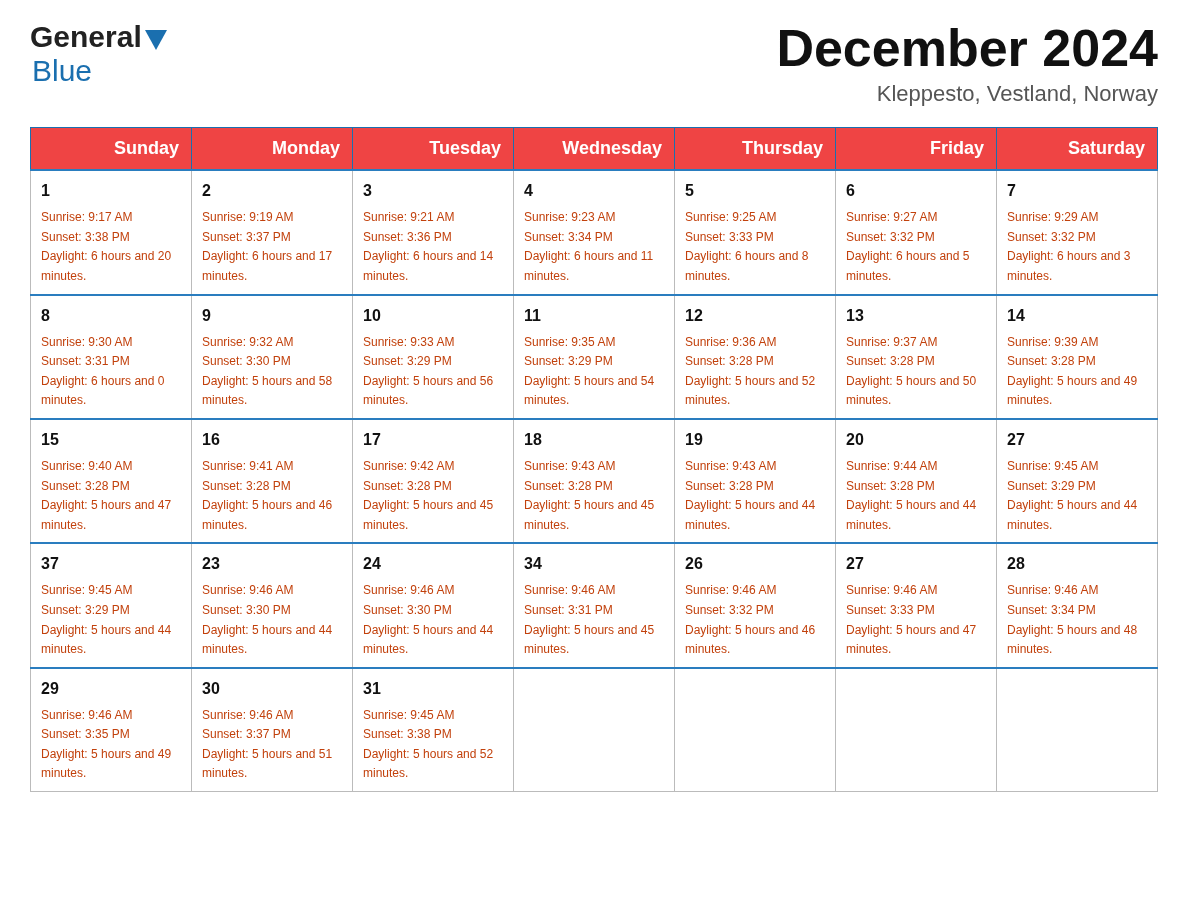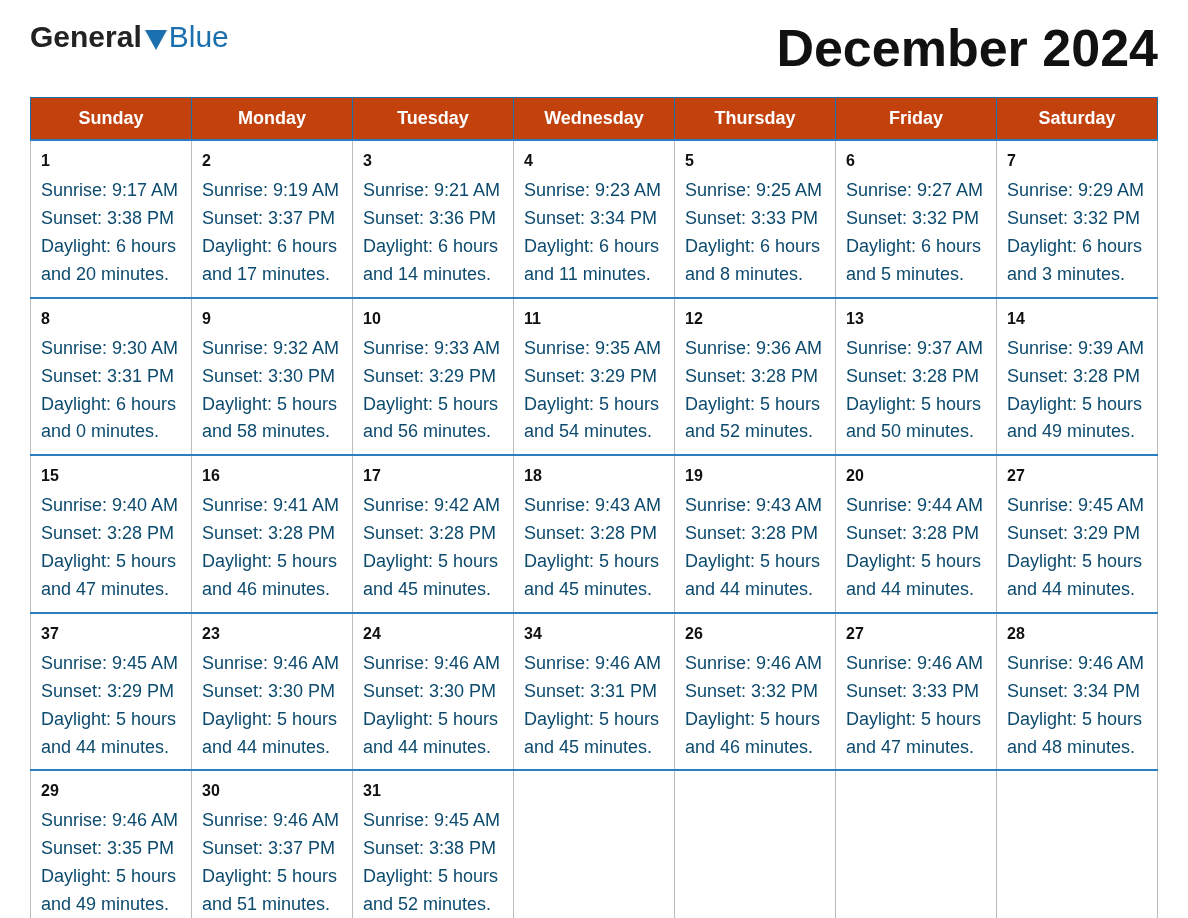--- a/index.html
+++ b/index.html
@@ -30,26 +30,26 @@
       font-size: 22px;
       color: #555;
       margin-top: 4px;
     }
     .calendar-table {
       width: 100%;
       border-collapse: collapse;
       border: 1px solid #aaa;
     }
     .calendar-table th {
-      background-color: #c2410c;
+      background-color: #ef4444;
       color: #fff;
       font-size: 18px;
       font-weight: bold;
       padding: 10px 12px;
-      text-align: center;
+      text-align: right;
       border: 1px solid #1a6faf;
     }
     .calendar-table td {
       vertical-align: top;
       padding: 8px 10px;
       border: 1px solid #bbb;
       width: calc(100% / 7);
       min-height: 100px;
       font-size: 13px;
       color: #333;
@@ -59,30 +59,31 @@
       border-top: 2px solid #2a7dbf;
     }
     .day-number {
       font-size: 16px;
       font-weight: bold;
       color: #111;
       display: block;
       margin-bottom: 4px;
     }
     .day-info {
-      font-size: 18px;
-      color: #0c4a6e;
+      font-size: 12px;
+      color: #c2410c;
       line-height: 1.55;
       text-align: right;
     }
     .empty-cell {
       background: #fff;
     }
     .logo-wrapper {
       display: flex;
+      flex-direction: column;
       align-items: flex-start;
       text-align: right;
     }
     .logo-row1 {
       display: flex;
       align-items: center;
     }
     .logo-general {
       font-size: 30px;
       font-weight: bold;
@@ -105,20 +106,21 @@
       <svg width="22" height="20" viewBox="0 0 22 20" style="margin-left:3px; margin-top:6px;">
         <polygon points="0,0 22,0 11,20" fill="#1a6faf"></polygon>
       </svg>
     </div>
     <div>
       <span class="logo-blue-word">Blue</span>
     </div>
   </div>
   <div class="title-block">
     <div class="month-title">December 2024</div>
+    <div class="location">Kleppesto, Vestland, Norway</div>
   </div>
 </div>
 
 <table class="calendar-table">
   <thead>
     <tr>
       <th>Sunday</th>
       <th>Monday</th>
       <th>Tuesday</th>
       <th>Wednesday</th>

